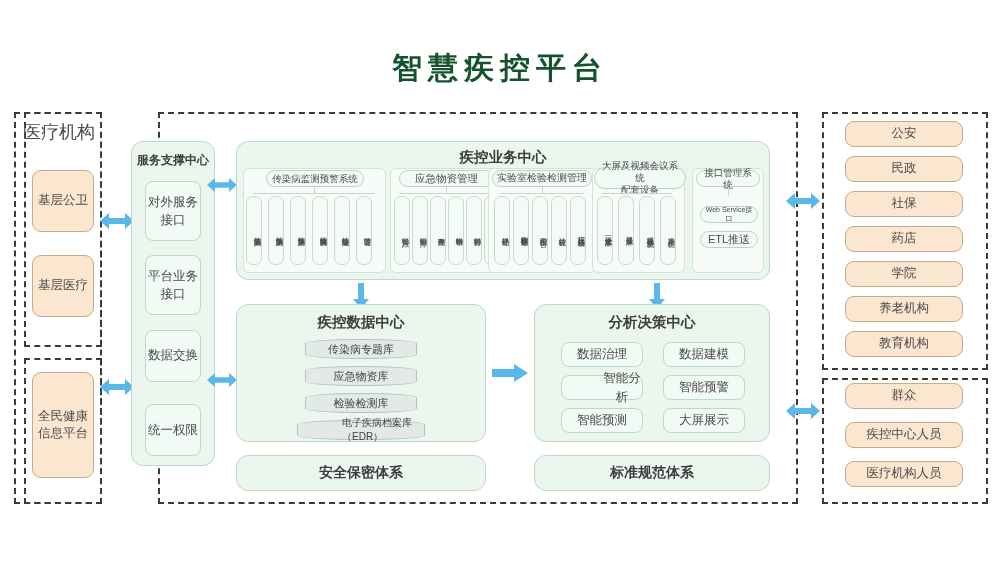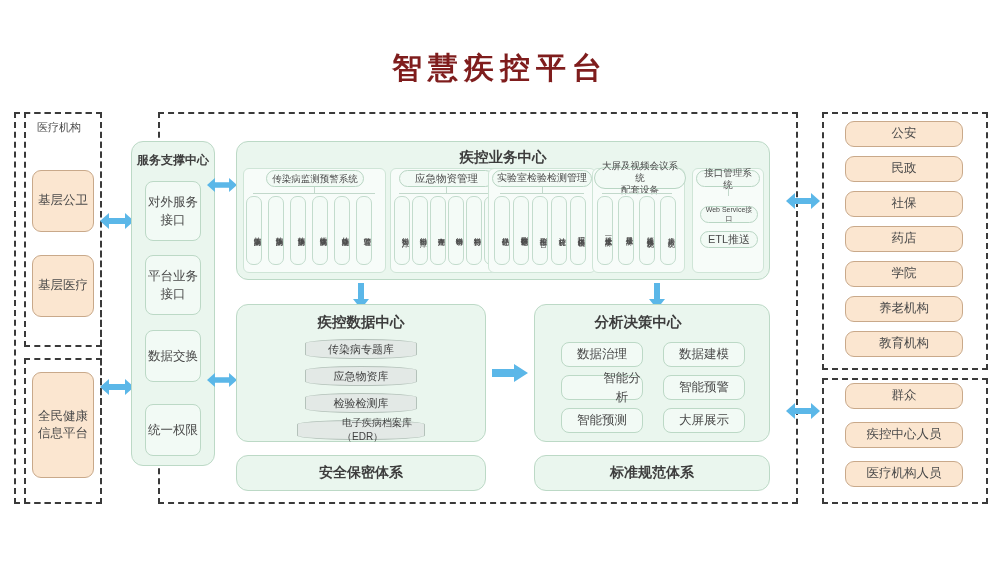--- a/index.html
+++ b/index.html
@@ -11,33 +11,33 @@
     overflow: hidden;
     position: relative;
   }
   .page { position: relative; width: 1000px; height: 562px; }
 
   
   .title {
     position: absolute; top: 48px; left: 0; width: 1000px;
     text-align: center;
     font-size: 30px; font-weight: bold; letter-spacing: 6px;
-    color: #7f1d1d;
+    color: #14532d;
   }
 
   
   .dashed {
     position: absolute;
     border: 2px dashed #3a3a3a;
     background: transparent;
   }
   .dashed-outer-left  { left: 14px;  top: 112px; width: 88px;  height: 392px; }
   .left-grp-label {
     position: absolute; left: 22px; top: 120px; width: 74px;
-    text-align: center; font-size: 11px; color: #4a4a4a;
+    text-align: center; font-size: 18px; color: #4a4a4a;
   }
   .dashed-left-top    { left: 24px;  top: 112px; width: 78px;  height: 235px; }
   .dashed-left-bottom { left: 24px;  top: 358px; width: 78px;  height: 146px; }
   .dashed-center      { left: 158px; top: 112px; width: 640px; height: 392px; }
   .dashed-right-top   { left: 822px; top: 112px; width: 166px; height: 258px; }
   .dashed-right-bot   { left: 822px; top: 378px; width: 166px; height: 126px; }
 
   
   .peach {
     position: absolute;
@@ -159,21 +159,21 @@
   <div class="mint-panel-title" style="left:131px; top:152px; width:84px; font-size:12px;">服务支撑中心</div>
 
   <div class="mint-box" style="left:145px; top:181px; width:56px; height:60px; flex-direction:column;">
     <span>对外服务</span>
     <span>接口</span>
   </div>
   <div class="mint-box" style="left:145px; top:255px; width:56px; height:60px; flex-direction:column;">
     <span>平台业务</span>
     <span>接口</span>
   </div>
-  <div class="mint-box" style="left:145px; top:330px; width:56px; height:52px;">
+  <div class="mint-box" style="left:145px; top:330px; width:56px; height:52px;font-family:Liberation Mono, monospace;">
     <span>数据交换</span>
   </div>
   <div class="mint-box" style="left:145px; top:404px; width:56px; height:52px;">
     <span>统一权限</span>
   </div>
 
   <div class="arrow" style="left:207px; top:177px;">
     <svg width="30" height="16" viewBox="0 0 34 18">
         <path d="M0 9 L9 1 L9 6 L25 6 L25 1 L34 9 L25 17 L25 12 L9 12 L9 17 Z" fill="#5bb7e8"></path>
       </svg>
@@ -256,21 +256,21 @@
   <div class="cyl" style="left:305px; top:393px; width:112px; height:20px;">检验检测库</div>
   <div class="cyl" style="left:297px; top:420px; width:128px; height:20px; font-size:10px;padding-left:44px;">电子疾病档案库（EDR）</div>
 
   <div class="arrow" style="left:492px; top:364px;">
     <svg width="36" height="18" viewBox="0 0 36 18">
         <path d="M36 9 L22 0 L22 5 L0 5 L0 13 L22 13 L22 18 Z" fill="#5bb7e8"></path>
       </svg>
   </div>
 
   <div class="mint-panel" style="left:534px; top:304px; width:236px; height:138px;"></div>
-  <div class="mint-panel-title" style="left:520px; top:313px; width:236px;">分析决策中心</div>
+  <div class="mint-panel-title" style="left:534px; top:313px; width:236px;">分析决策中心</div>
   <div class="mint-box" style="left:561px; top:342px; width:82px; height:25px;">数据治理</div>
   <div class="mint-box" style="left:663px; top:342px; width:82px; height:25px;">数据建模</div>
   <div class="mint-box" style="left:561px; top:375px; width:82px; height:25px;padding-left:40px;">智能分析</div>
   <div class="mint-box" style="left:663px; top:375px; width:82px; height:25px;">智能预警</div>
   <div class="mint-box" style="left:561px; top:408px; width:82px; height:25px;">智能预测</div>
   <div class="mint-box" style="left:663px; top:408px; width:82px; height:25px;">大屏展示</div>
 
   <div class="mint-panel" style="left:236px; top:455px; width:250px; height:36px; display:flex; align-items:center; justify-content:center;">
     <span style="font-size:14px; font-weight:bold; color:#3d3d3d;">安全保密体系</span>
   </div>

